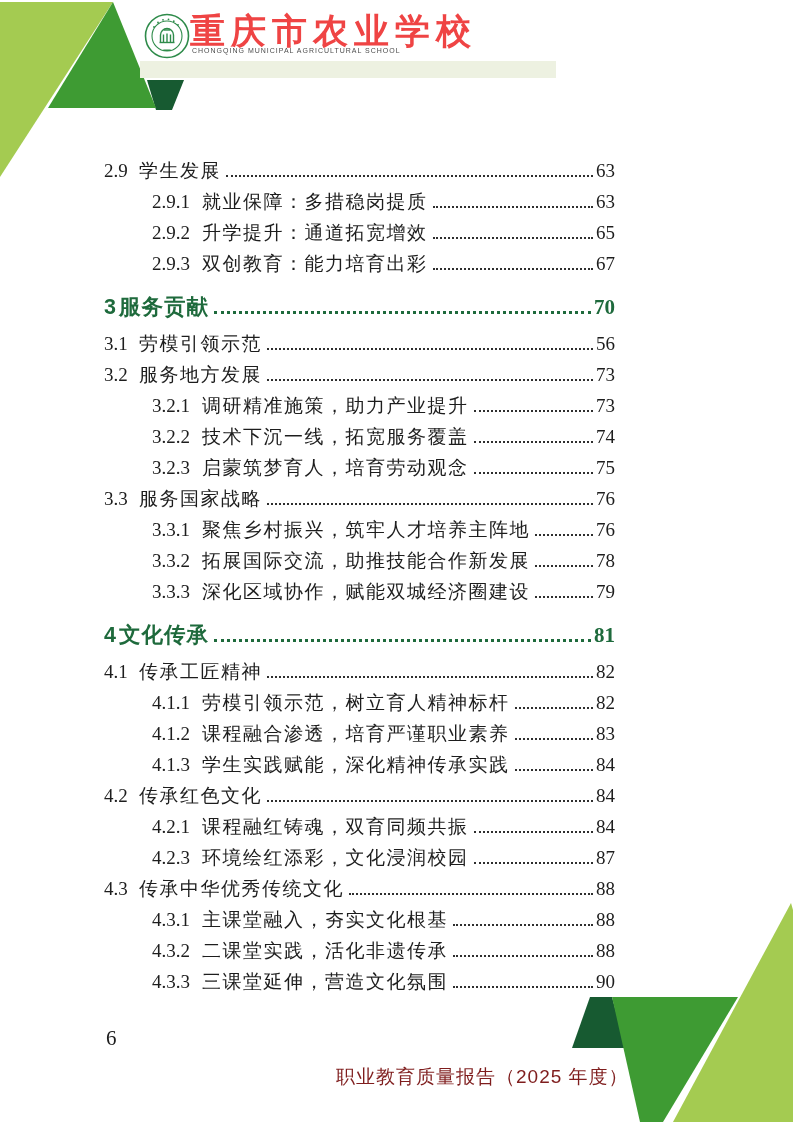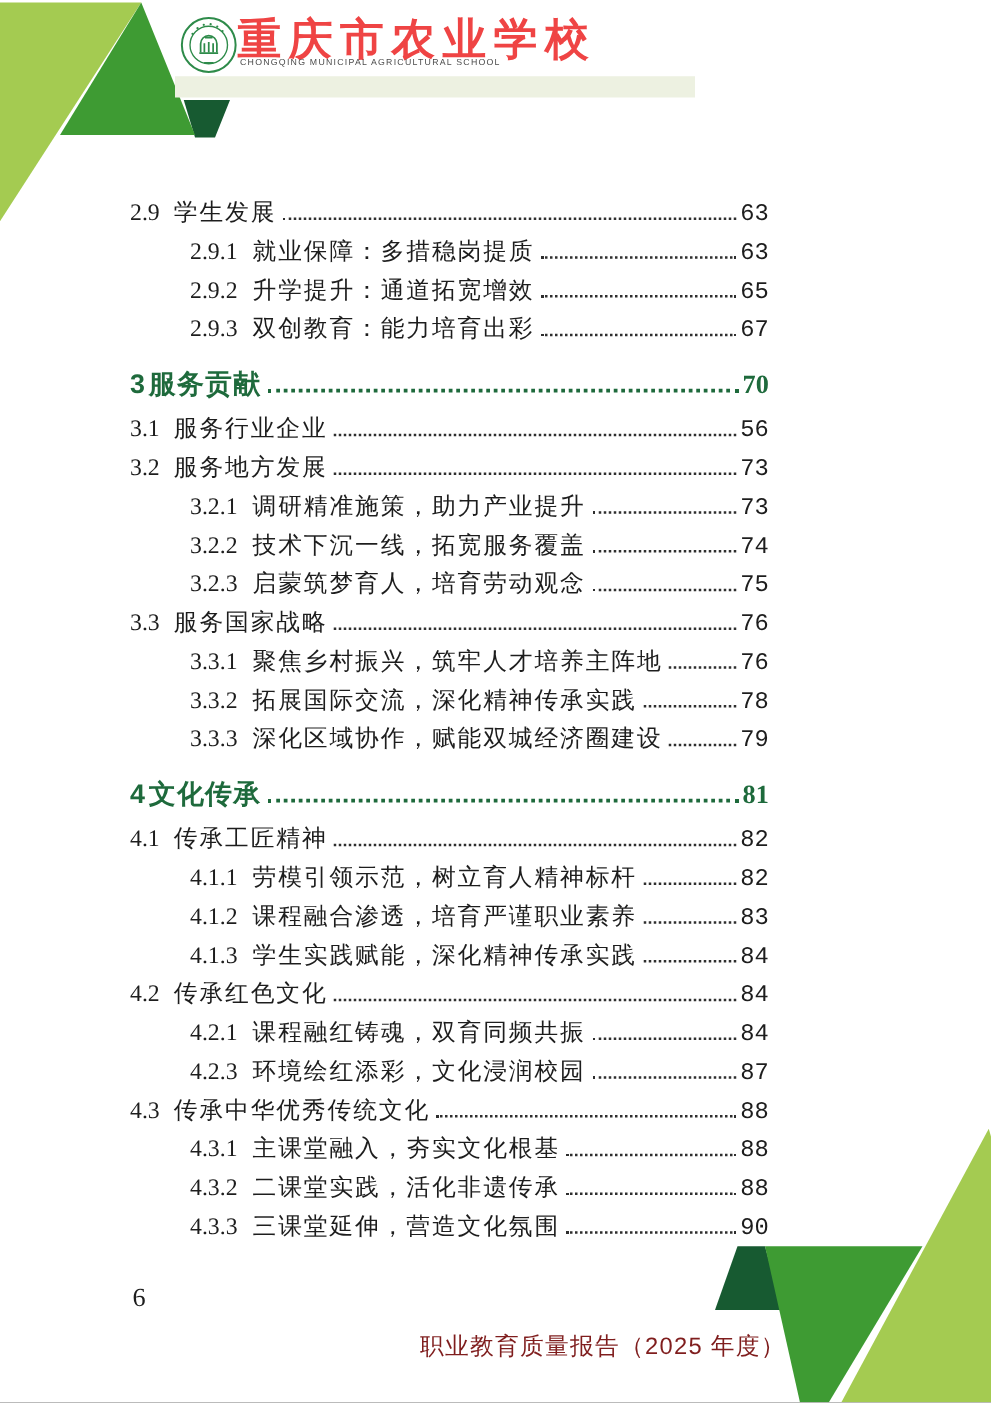--- a/index.html
+++ b/index.html
@@ -45,21 +45,21 @@
     font-family:"Liberation Serif","DejaVu Serif",serif;
     cursor:pointer;
   }
   .row .num{flex:none;font-family:"Liberation Serif","DejaVu Serif",serif;margin-top:48px;}
   .row .title{flex:none;letter-spacing:1.5px;white-space:nowrap;margin-top:36px;}
   .row .leader{
     flex:1;min-width:12px;
     border-bottom:2.4px dotted #2e2e2e;
     margin:0 3px 4px 5px;
   }
-  .row .pageno{flex:none;font-family:Liberation Mono, monospace;}
+  .row .pageno{flex:none;}
   .row.l2 .num{min-width:35px;}
   .row.l3{padding-left:48px;}
   .row.l3 .num{min-width:50px;}
   .row.h1{
     height:36px;margin-top:11px;margin-bottom:2px;
     font-family:"Liberation Sans","DejaVu Sans",sans-serif;
     font-weight:bold;font-size:21.5px;color:#1e6a3c;
   }
   .row.h1 .num{min-width:15px;font-family:"Liberation Sans","DejaVu Sans",sans-serif;}
   .row.h1 .title{letter-spacing:1px;}
@@ -141,21 +141,21 @@
       <span class="pageno">67</span>
     </div>
       <div class="row h1">
       <span class="num">3</span>
       <span class="title">服务贡献</span>
       <span class="leader"></span>
       <span class="pageno">70</span>
     </div>
       <div class="row l2">
       <span class="num">3.1</span>
-      <span class="title">服务行业企业</span>
+      <span class="title">劳模引领示范</span>
       <span class="leader"></span>
       <span class="pageno">56</span>
     </div>
       <div class="row l2">
       <span class="num">3.2</span>
       <span class="title">服务地方发展</span>
       <span class="leader"></span>
       <span class="pageno">73</span>
     </div>
       <div class="row l3">
@@ -183,21 +183,21 @@
       <span class="pageno">76</span>
     </div>
       <div class="row l3">
       <span class="num">3.3.1</span>
       <span class="title">聚焦乡村振兴，筑牢人才培养主阵地</span>
       <span class="leader"></span>
       <span class="pageno">76</span>
     </div>
       <div class="row l3">
       <span class="num">3.3.2</span>
-      <span class="title">拓展国际交流，深化精神传承实践</span>
+      <span class="title">拓展国际交流，助推技能合作新发展</span>
       <span class="leader"></span>
       <span class="pageno">78</span>
     </div>
       <div class="row l3">
       <span class="num">3.3.3</span>
       <span class="title">深化区域协作，赋能双城经济圈建设</span>
       <span class="leader"></span>
       <span class="pageno">79</span>
     </div>
       <div class="row h1">

